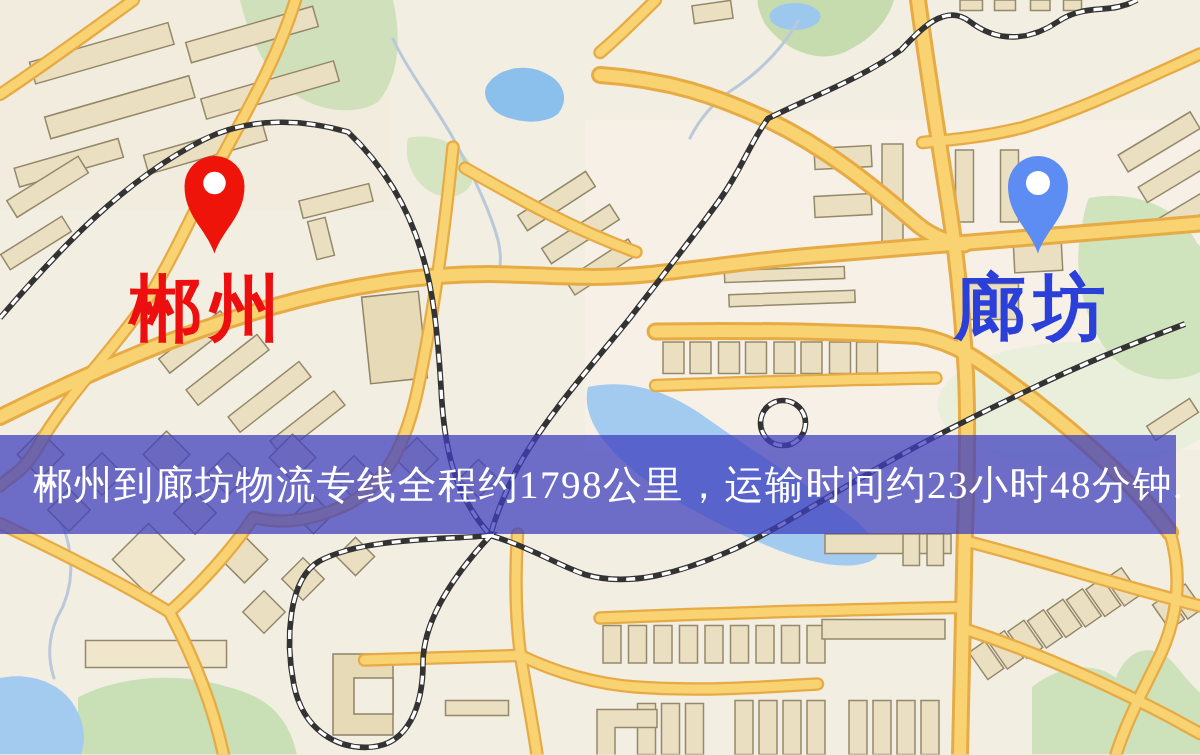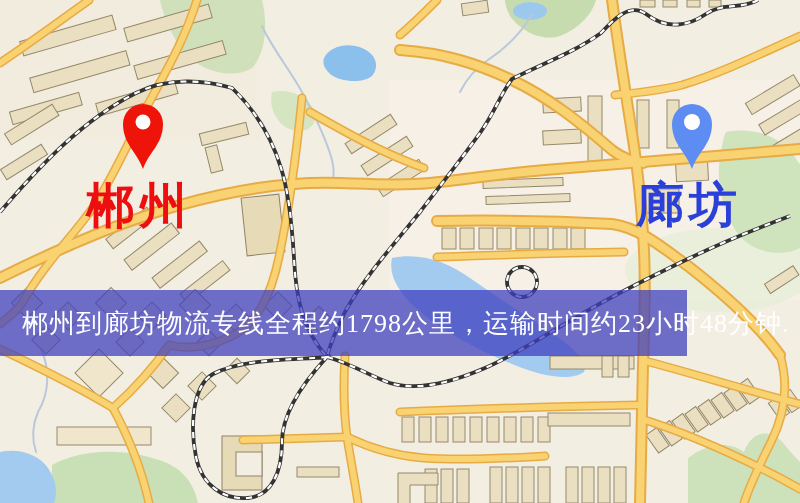--- a/index.html
+++ b/index.html
@@ -10,21 +10,21 @@
 
   
   .bld{fill:#eadfc0;stroke:#95896b;stroke-width:1;}
   .bld2{fill:#efe6cc;stroke:#95896b;stroke-width:1;}
   .bld3{fill:#e7dab6;stroke:#8f8468;stroke-width:1;}
 
   
   .stream{fill:none;stroke:#b9c9da;stroke-width:2;stroke-linecap:round;}
 
   
-  #route-banner{position:absolute;left:0;top:290px;width:687px;height:66px;
+  #route-banner{position:absolute;left:0;top:290px;width:784px;height:66px;
       background:rgba(62,64,190,0.74);display:flex;align-items:center;z-index:5;}
   #route-banner .txt{color:#ffffff;font-size:26px;letter-spacing:1px;
       padding-left:22px;white-space:nowrap;
       font-family:"Liberation Serif","DejaVu Serif",serif;}
 
   
   .city-label{font-family:"Liberation Serif","DejaVu Serif",serif;
       font-size:48px;font-weight:bold;letter-spacing:5px;}
 </style>
 </head>

